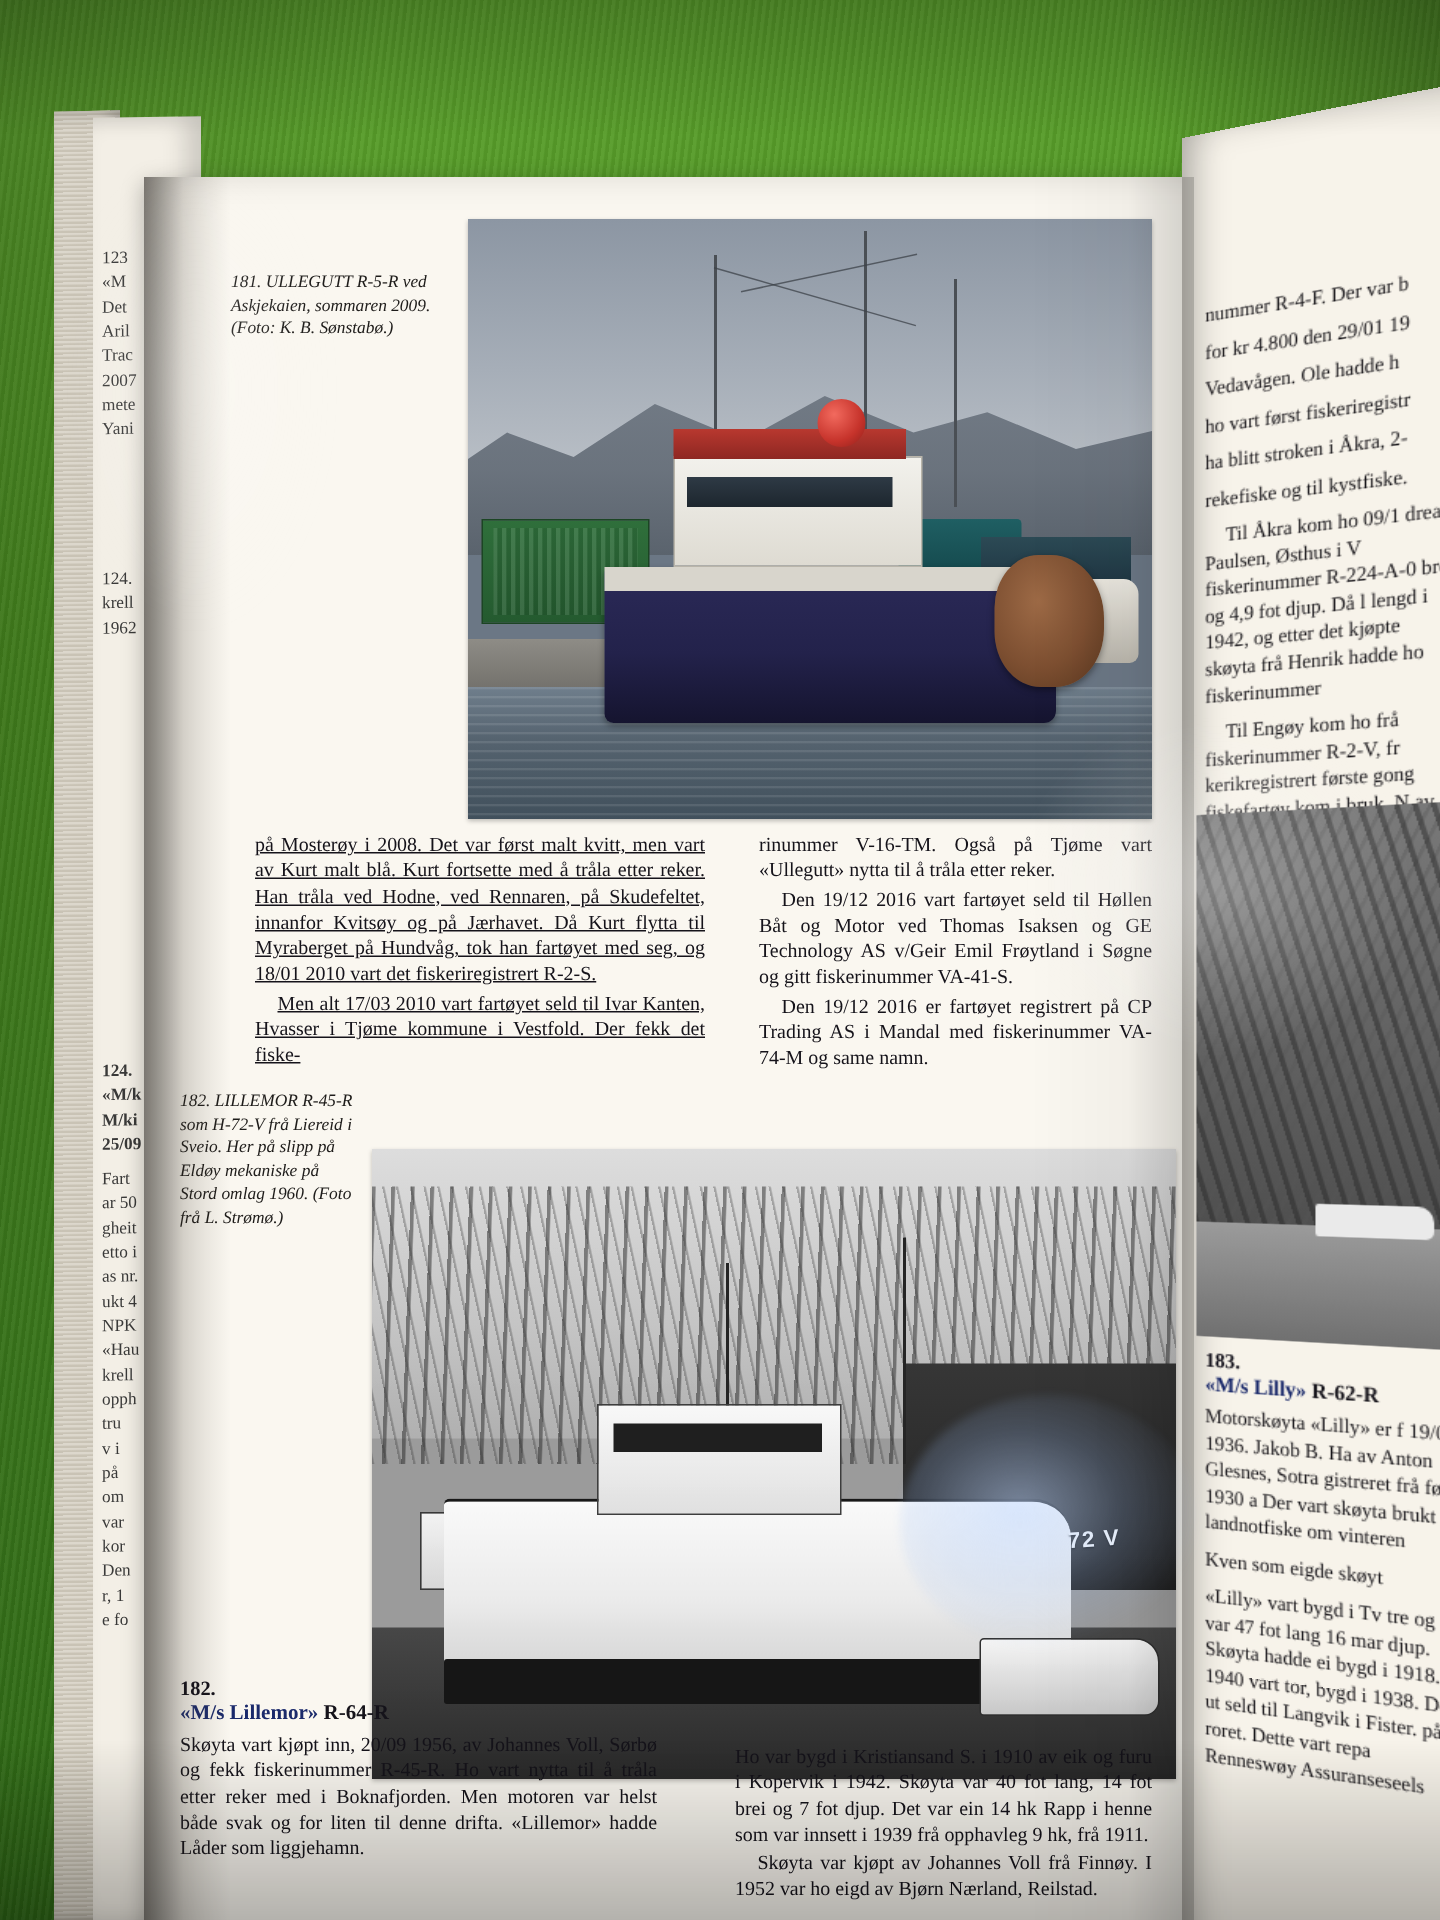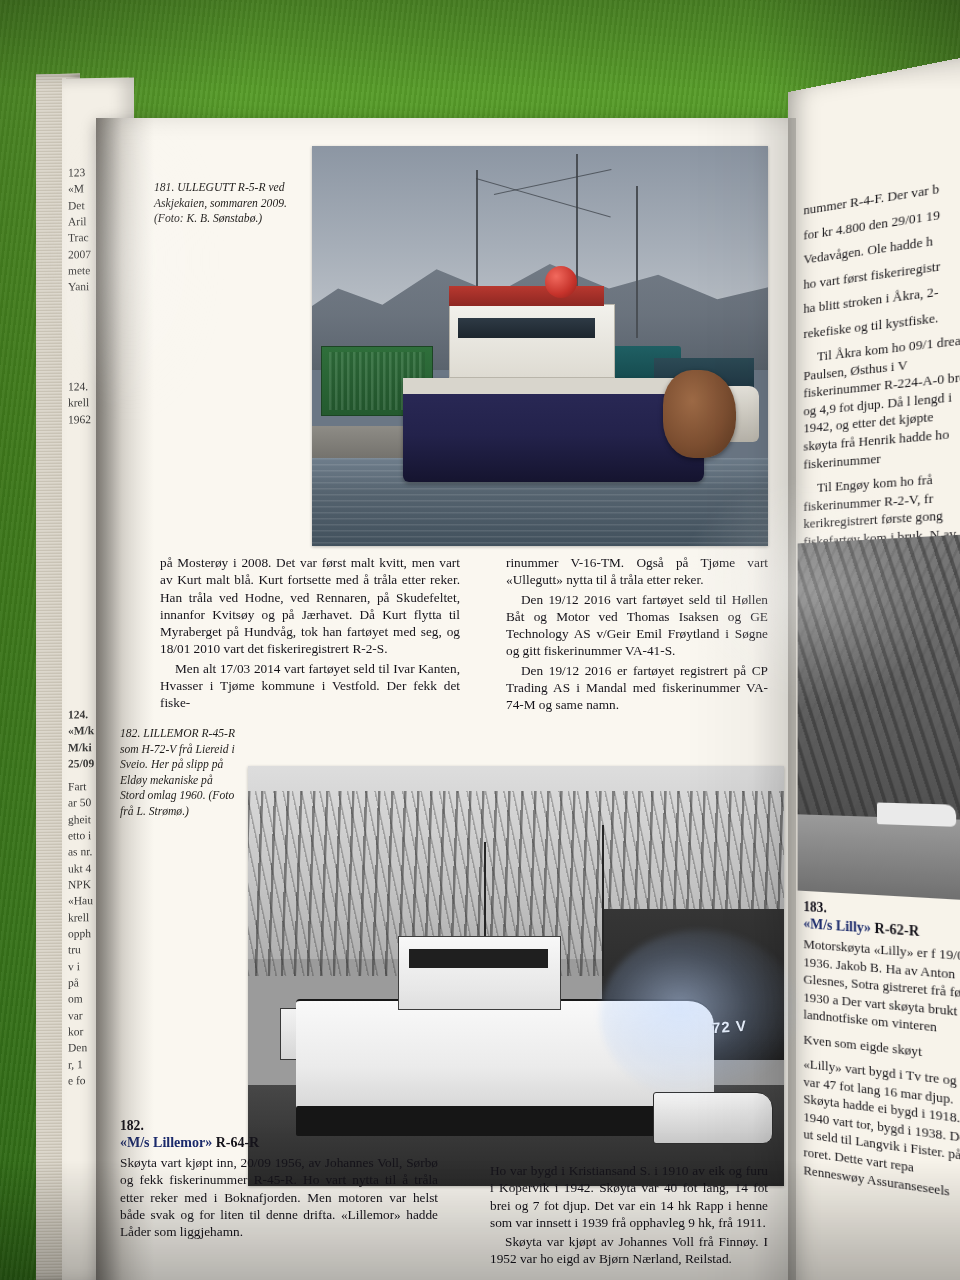--- a/index.html
+++ b/index.html
@@ -503,23 +503,23 @@
 
         <div class="hull-main"></div>
         <div class="hull-stripe"></div>
         <div class="superstructure"></div>
         <div class="windows"></div>
         <div class="wheelhouse-red"></div>
         <div class="buoy"></div>
         <div class="fender"></div>
       </div>
 
-      <div class="blk body-col" style="left:64px; top:436px; width:300px;">
+      <div class="blk body-col" style="left:74px; top:436px; width:300px;text-decoration:underline;">
         <p>på Mosterøy i 2008. Det var først malt kvitt, men vart av Kurt malt blå. Kurt fortsette med å tråla etter reker. Han tråla ved Hodne, ved Rennaren, på Skudefeltet, innanfor Kvitsøy og på Jærhavet. Då Kurt flytta til Myraberget på Hundvåg, tok han fartøyet med seg, og 18/01 2010 vart det fiskeriregistrert R-2-S.</p>
-        <p class="ind">Men alt 17/03 2014 vart fartøyet seld til Ivar Kanten, Hvasser i Tjøme kommune i Vestfold. Der fekk det fiske-</p>
+        <p class="ind">Men alt 17/03 2010 vart fartøyet seld til Ivar Kanten, Hvasser i Tjøme kommune i Vestfold. Der fekk det fiske-</p>
       </div>
 
       <div class="blk body-col" style="left:410px; top:436px; width:262px;">
         <p>rinummer V-16-TM. Også på Tjøme vart «Ullegutt» nytta til å tråla etter reker.</p>
         <p class="ind">Den 19/12 2016 vart fartøyet seld til Høllen Båt og Motor ved Thomas Isaksen og GE Technology AS v/Geir Emil Frøytland i Søgne og gitt fiskerinummer VA-41-S.</p>
         <p class="ind">Den 19/12 2016 er fartøyet registrert på CP Trading AS i Mandal med fiskerinummer VA-74-M og same namn.</p>
       </div>
 
       <div class="blk caption" style="left:24px; top:608px; width:118px;">182. LILLEMOR R-45-R som H-72-V frå Liereid i Sveio. Her på slipp på Eldøy mekaniske på Stord omlag 1960. (Foto frå L. Strømø.)</div>
 

